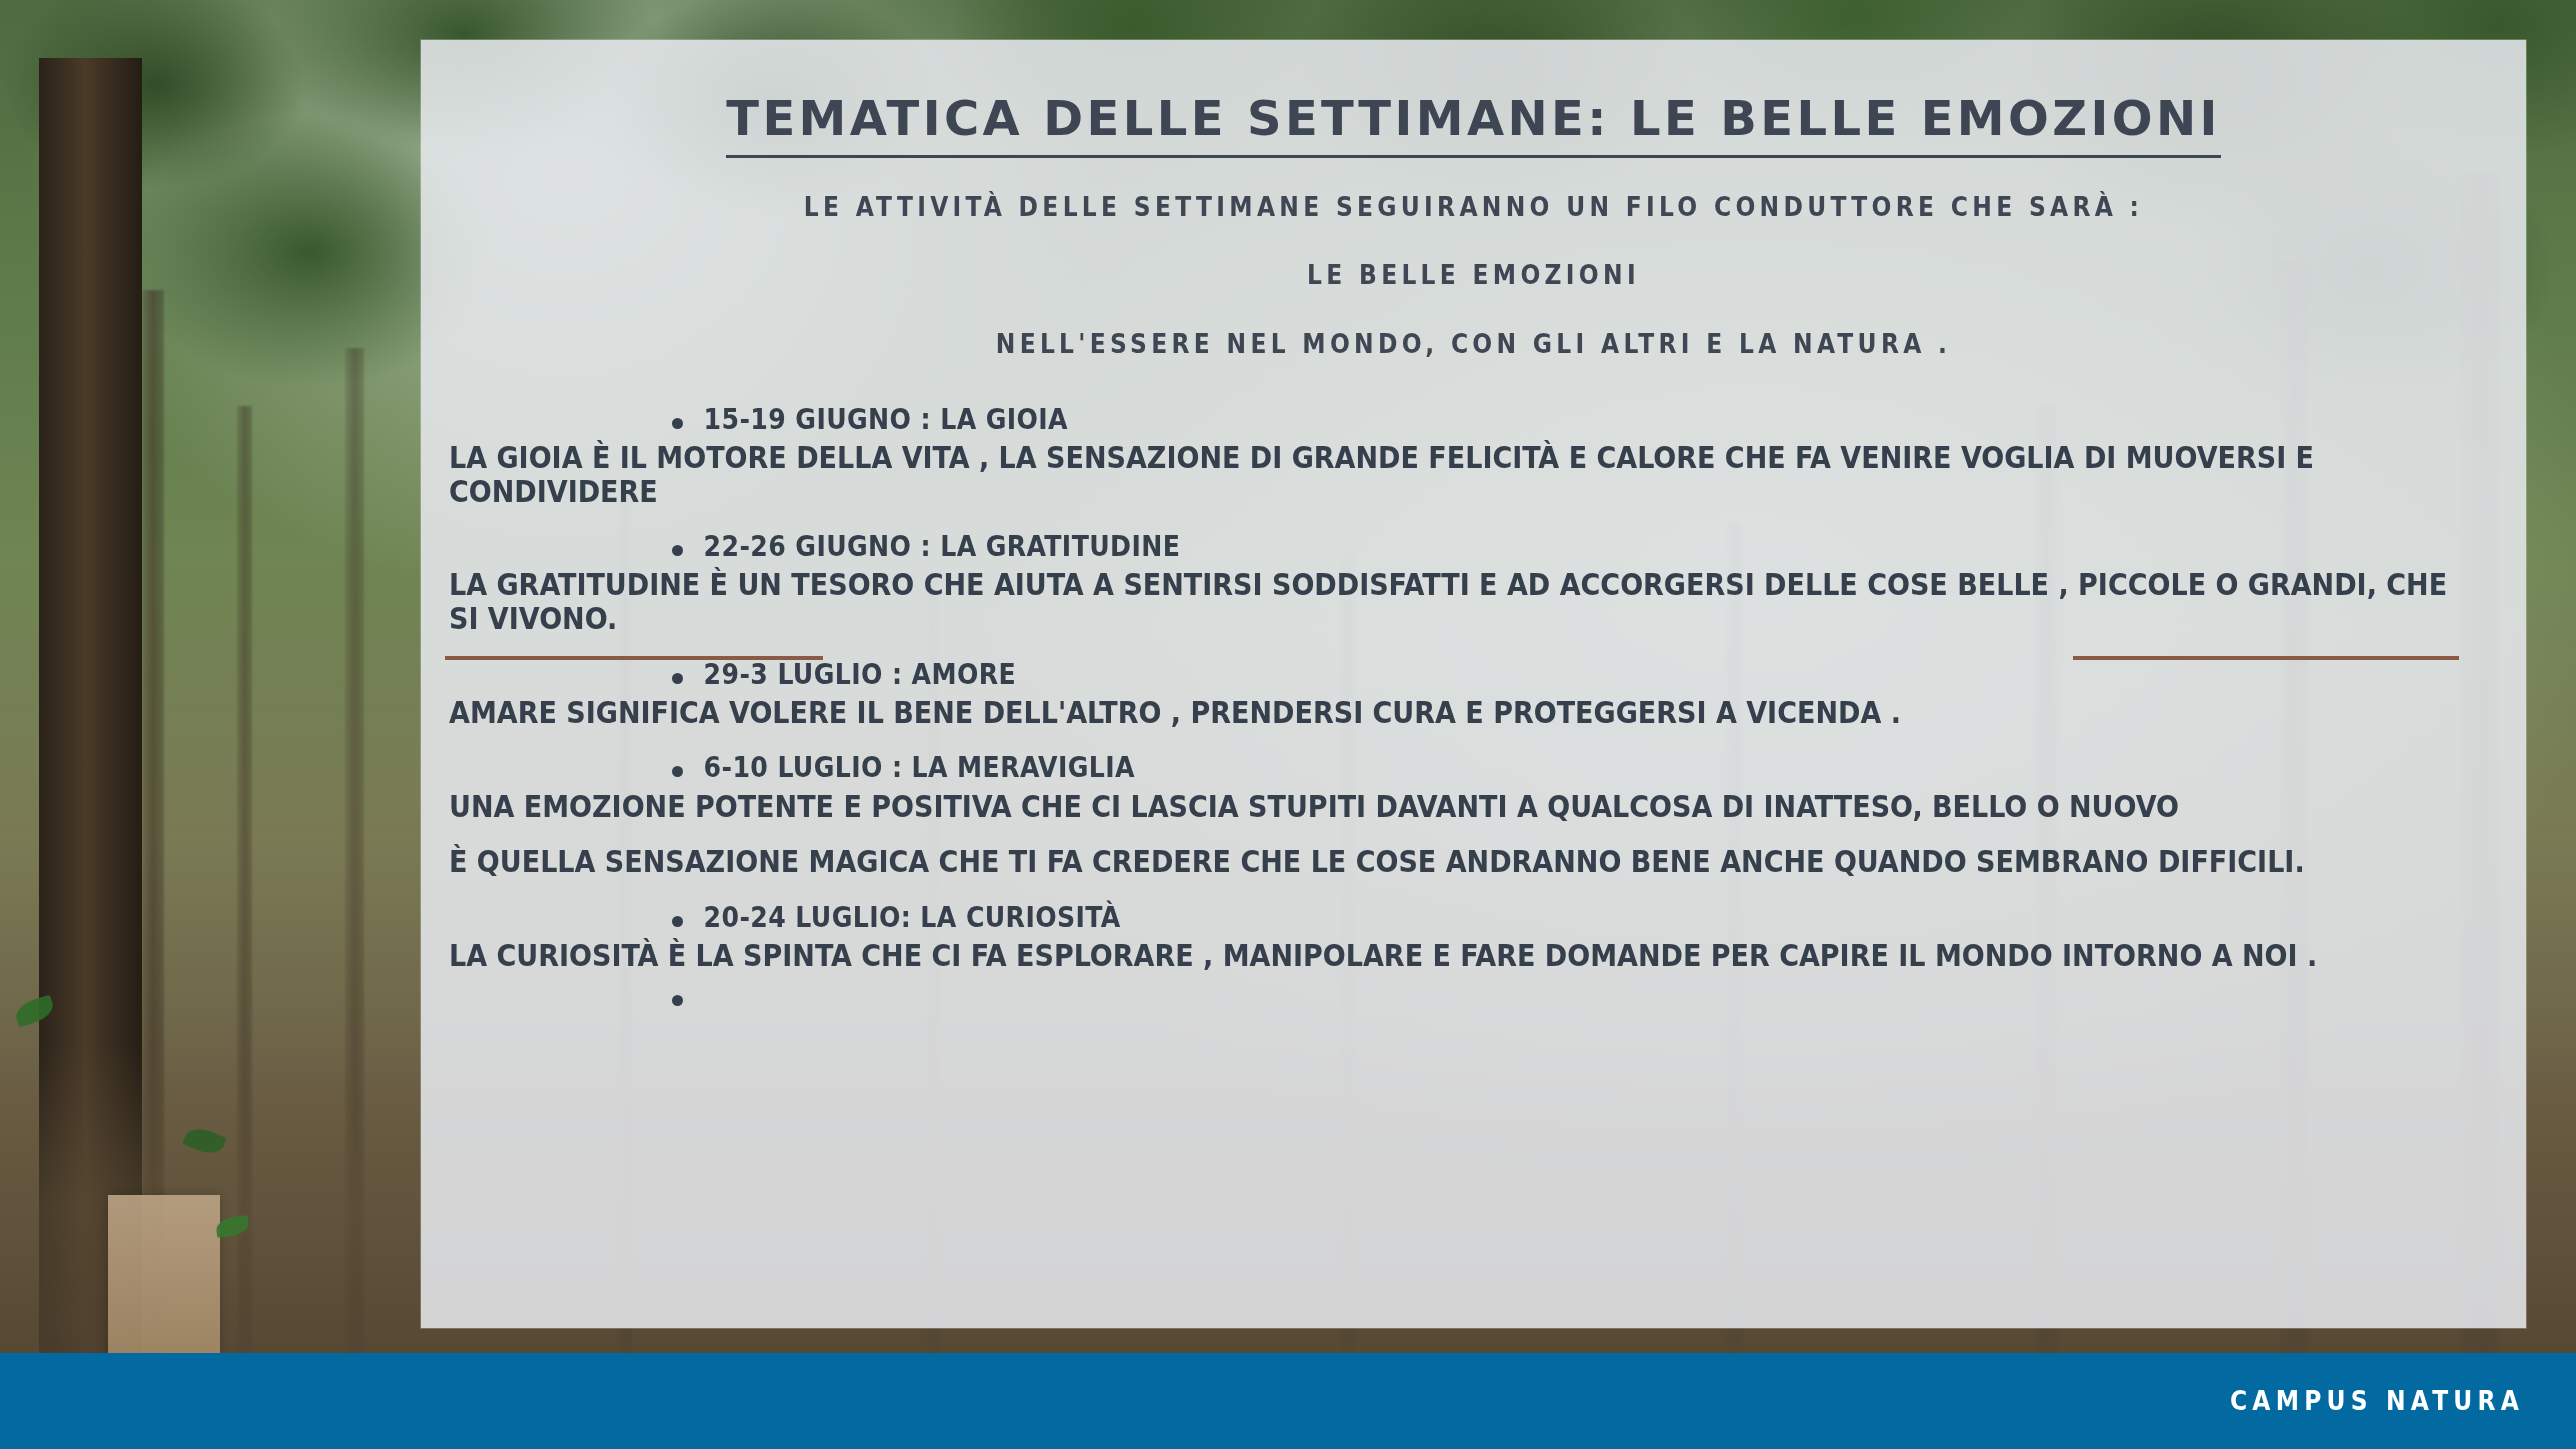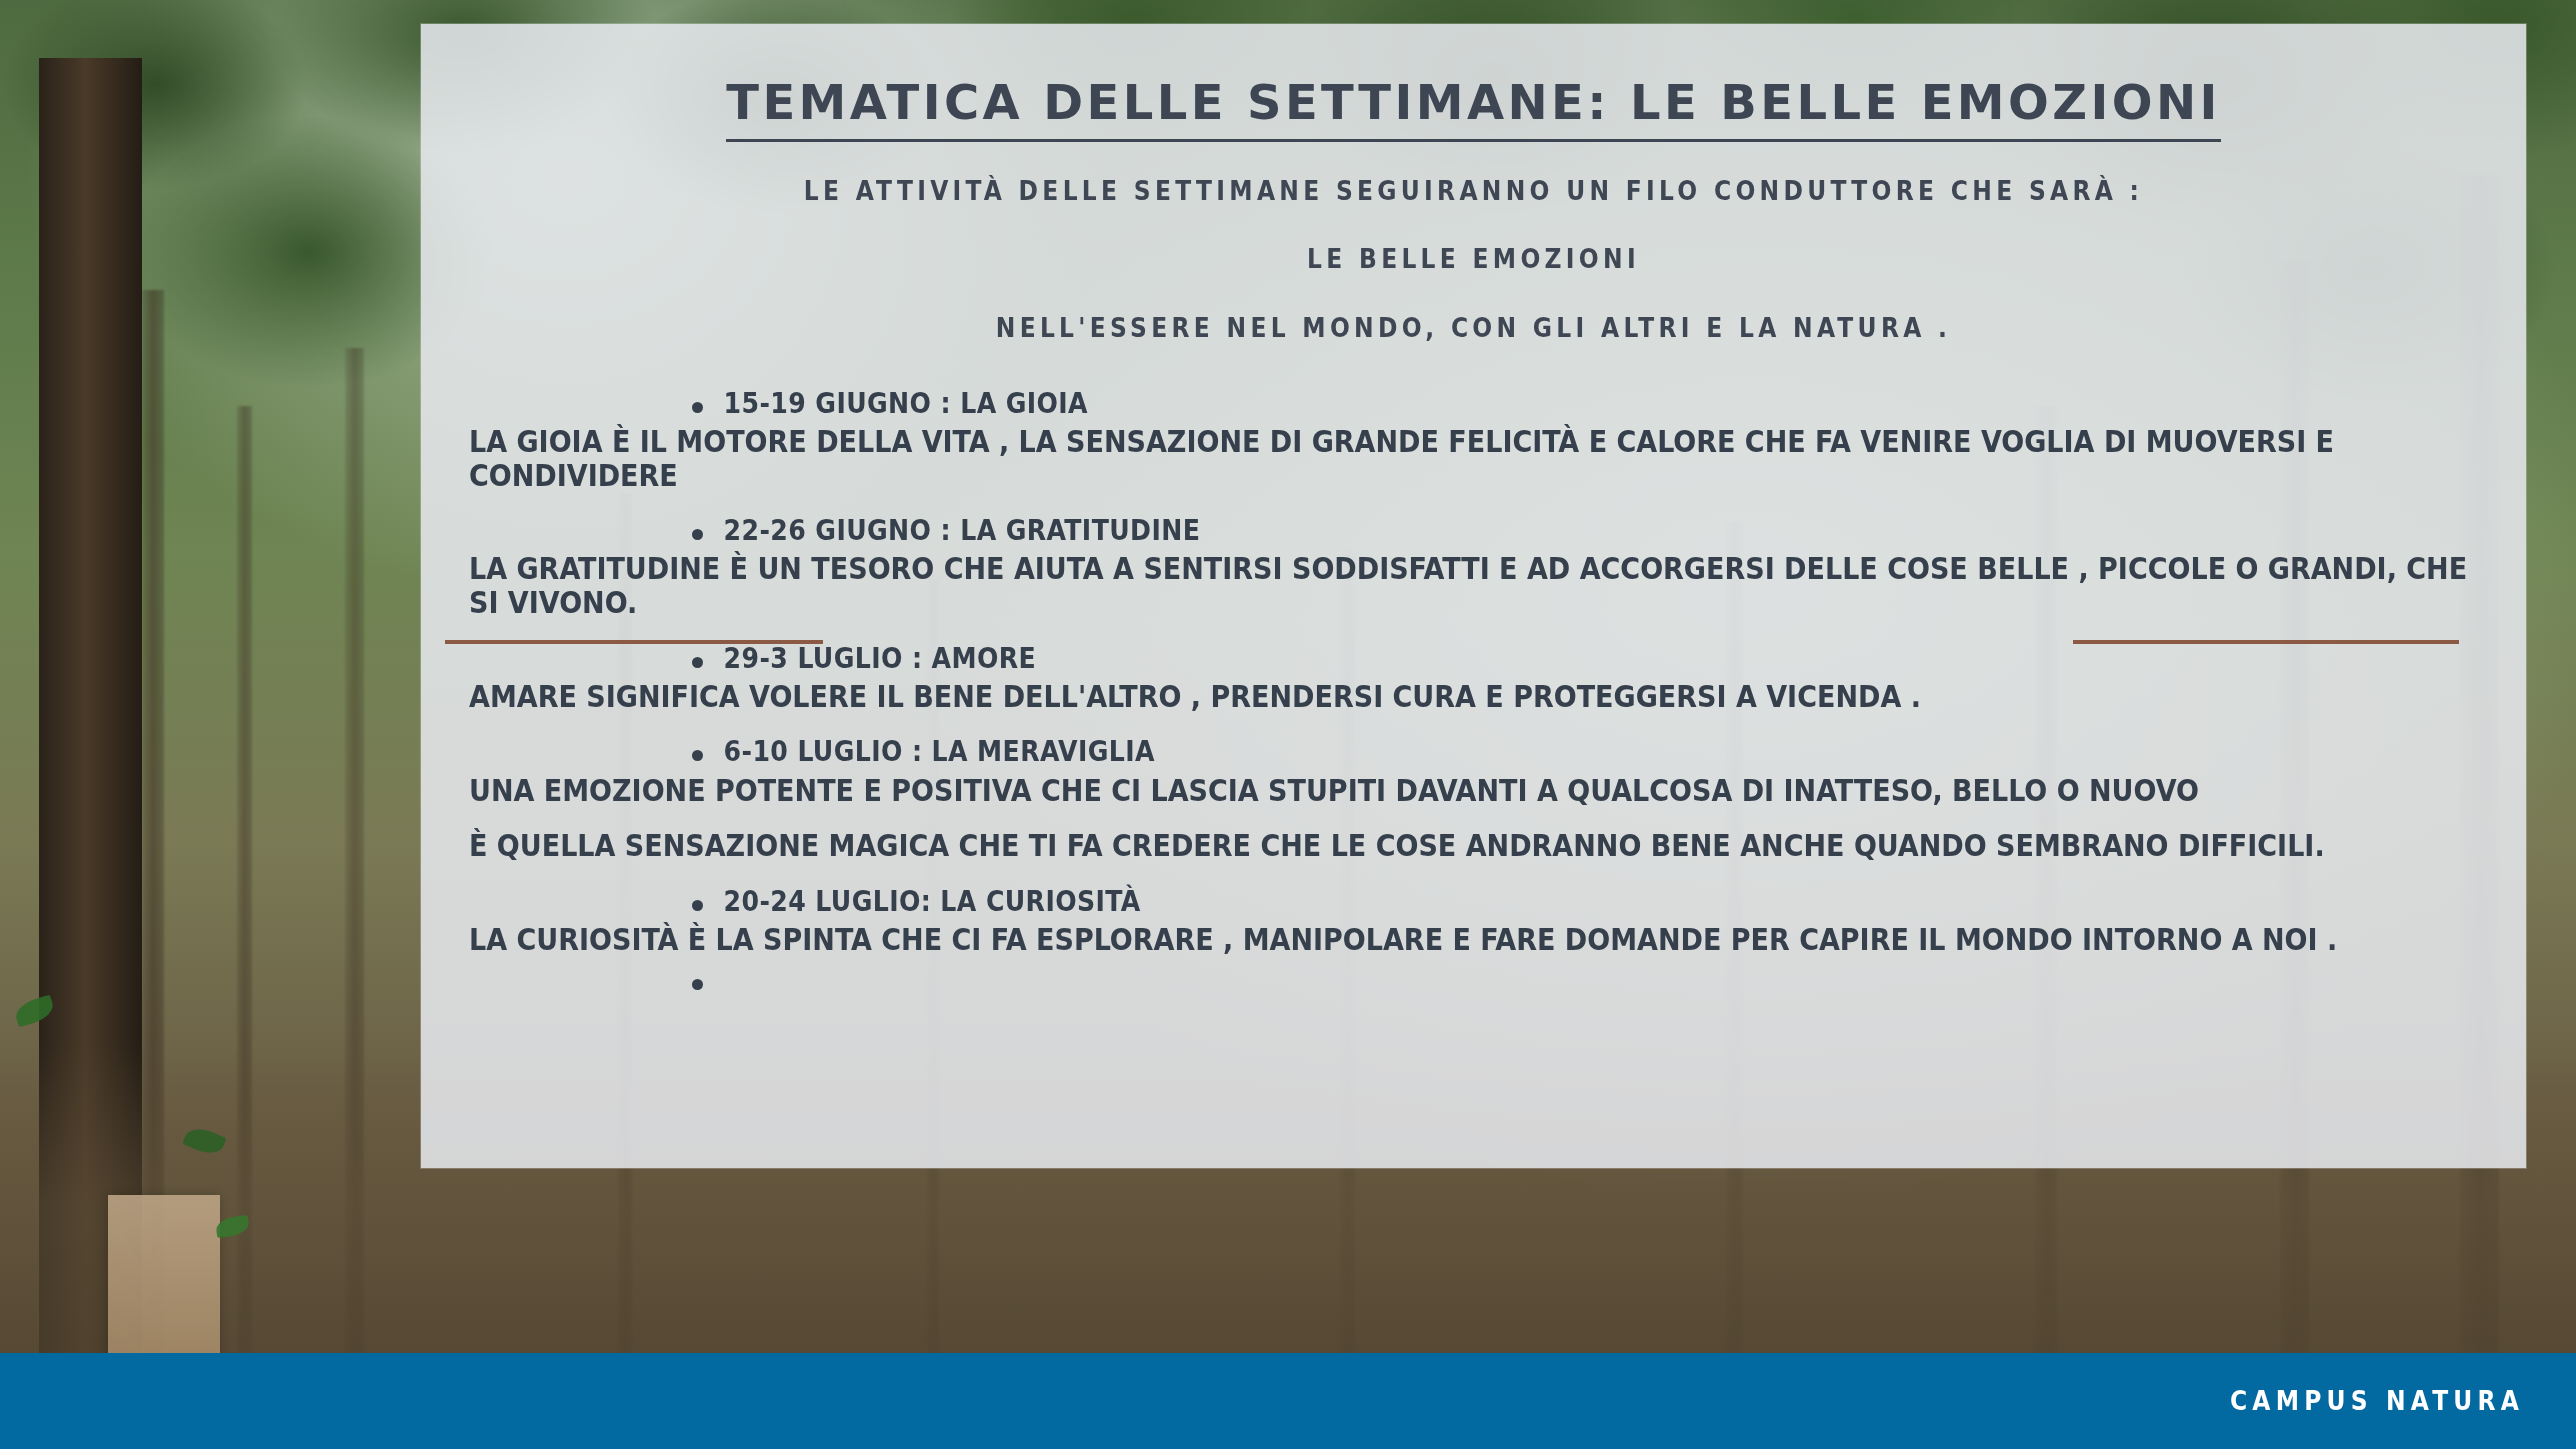--- a/index.html
+++ b/index.html
@@ -80,23 +80,23 @@
     opacity: .9;
   }
   .leaf.l1 { left: 0.6%; top: 69%; transform: rotate(-18deg); }
   .leaf.l2 { left: 7.2%; top: 78%; transform: rotate(22deg); background:#2c5f25; }
   .leaf.l3 { left: 8.4%; top: 84%; transform: rotate(-8deg); background:#36762d; width:33px;height:19px;}
 
   
   .card {
     position: absolute;
     left: 421px;
-    top: 24px;
+    top: 40px;
     width: 2105px;
-    height: 1144px;
+    height: 1288px;
     background: rgba(229,231,236,0.88);
     box-shadow: 0 0 0 0.9px rgba(255,255,255,0.25);
   }
 
   .title {
     margin: 50px 0 0 0;
     text-align: center;
     font-family: "DejaVu Sans", "Liberation Sans", sans-serif;
     font-weight: 800;
     font-size: 48px;
@@ -123,21 +123,21 @@
   .rule {
     position: absolute;
     top: 292px;
     height: 4.3px;
     background: #8a5a44;
   }
   .rule.left  { left: 24px;  width: 378px; }
   .rule.right { right: 67px; width: 386px; }
 
   .body {
-    margin: 39px 52px 0 48px;
+    margin: 39px 52px 0 28px;
     color: #36404d;
   }
   .week { margin: 0; }
   .week-item {
     display: flex;
     align-items: baseline;
     margin: 0 0 5.2px 223px;
     font-size: 28px;
     font-weight: 700;
     letter-spacing: 0.4px;

